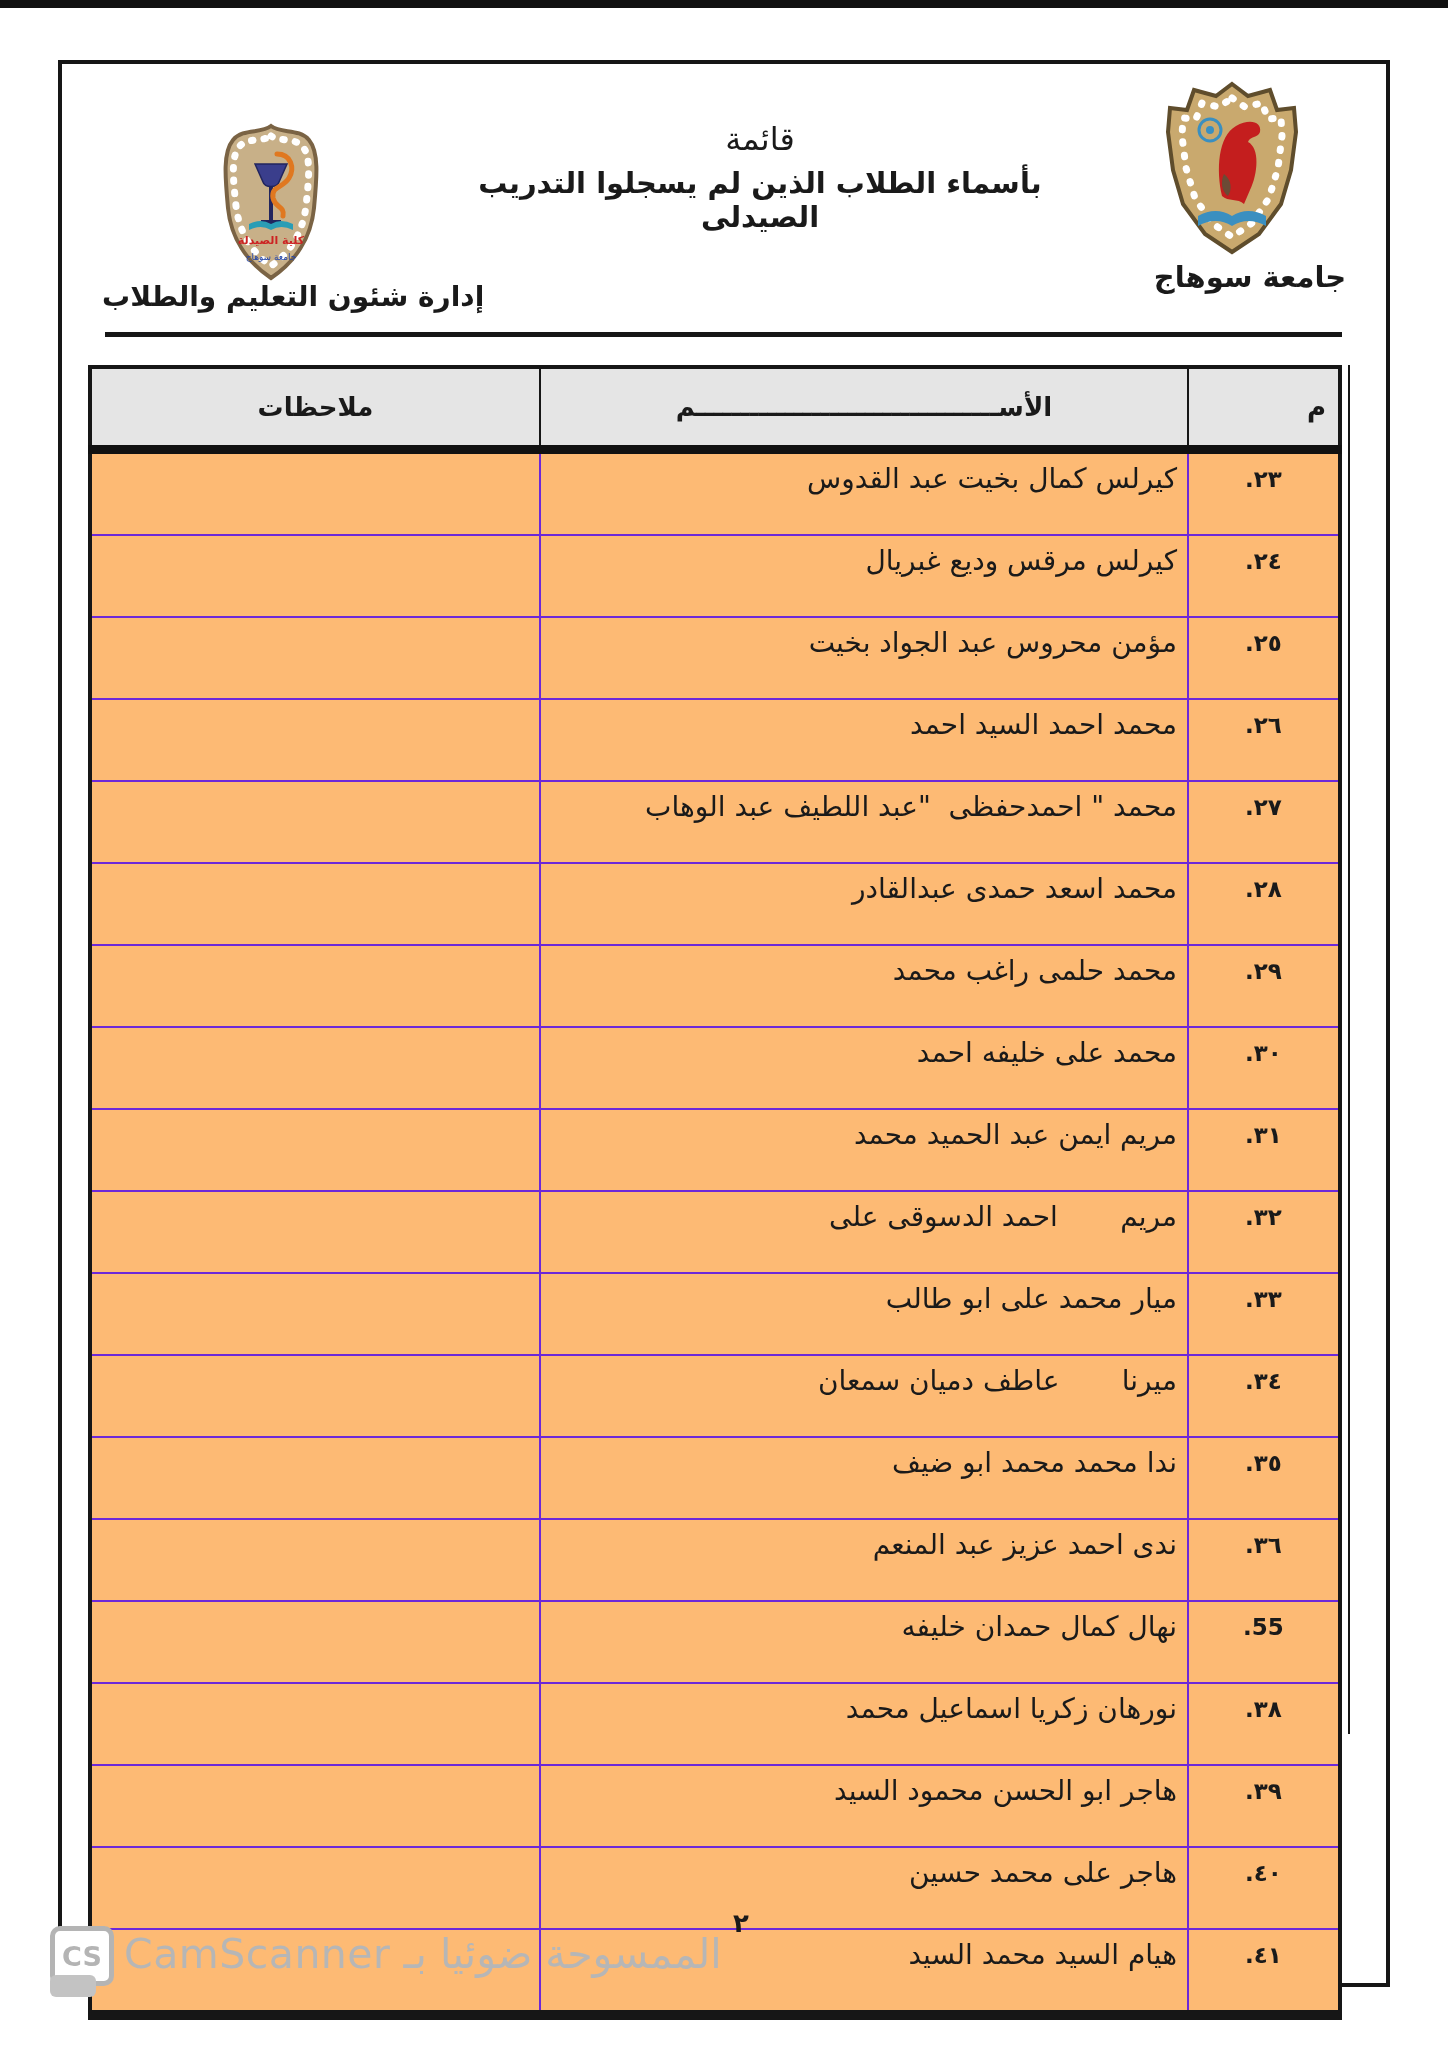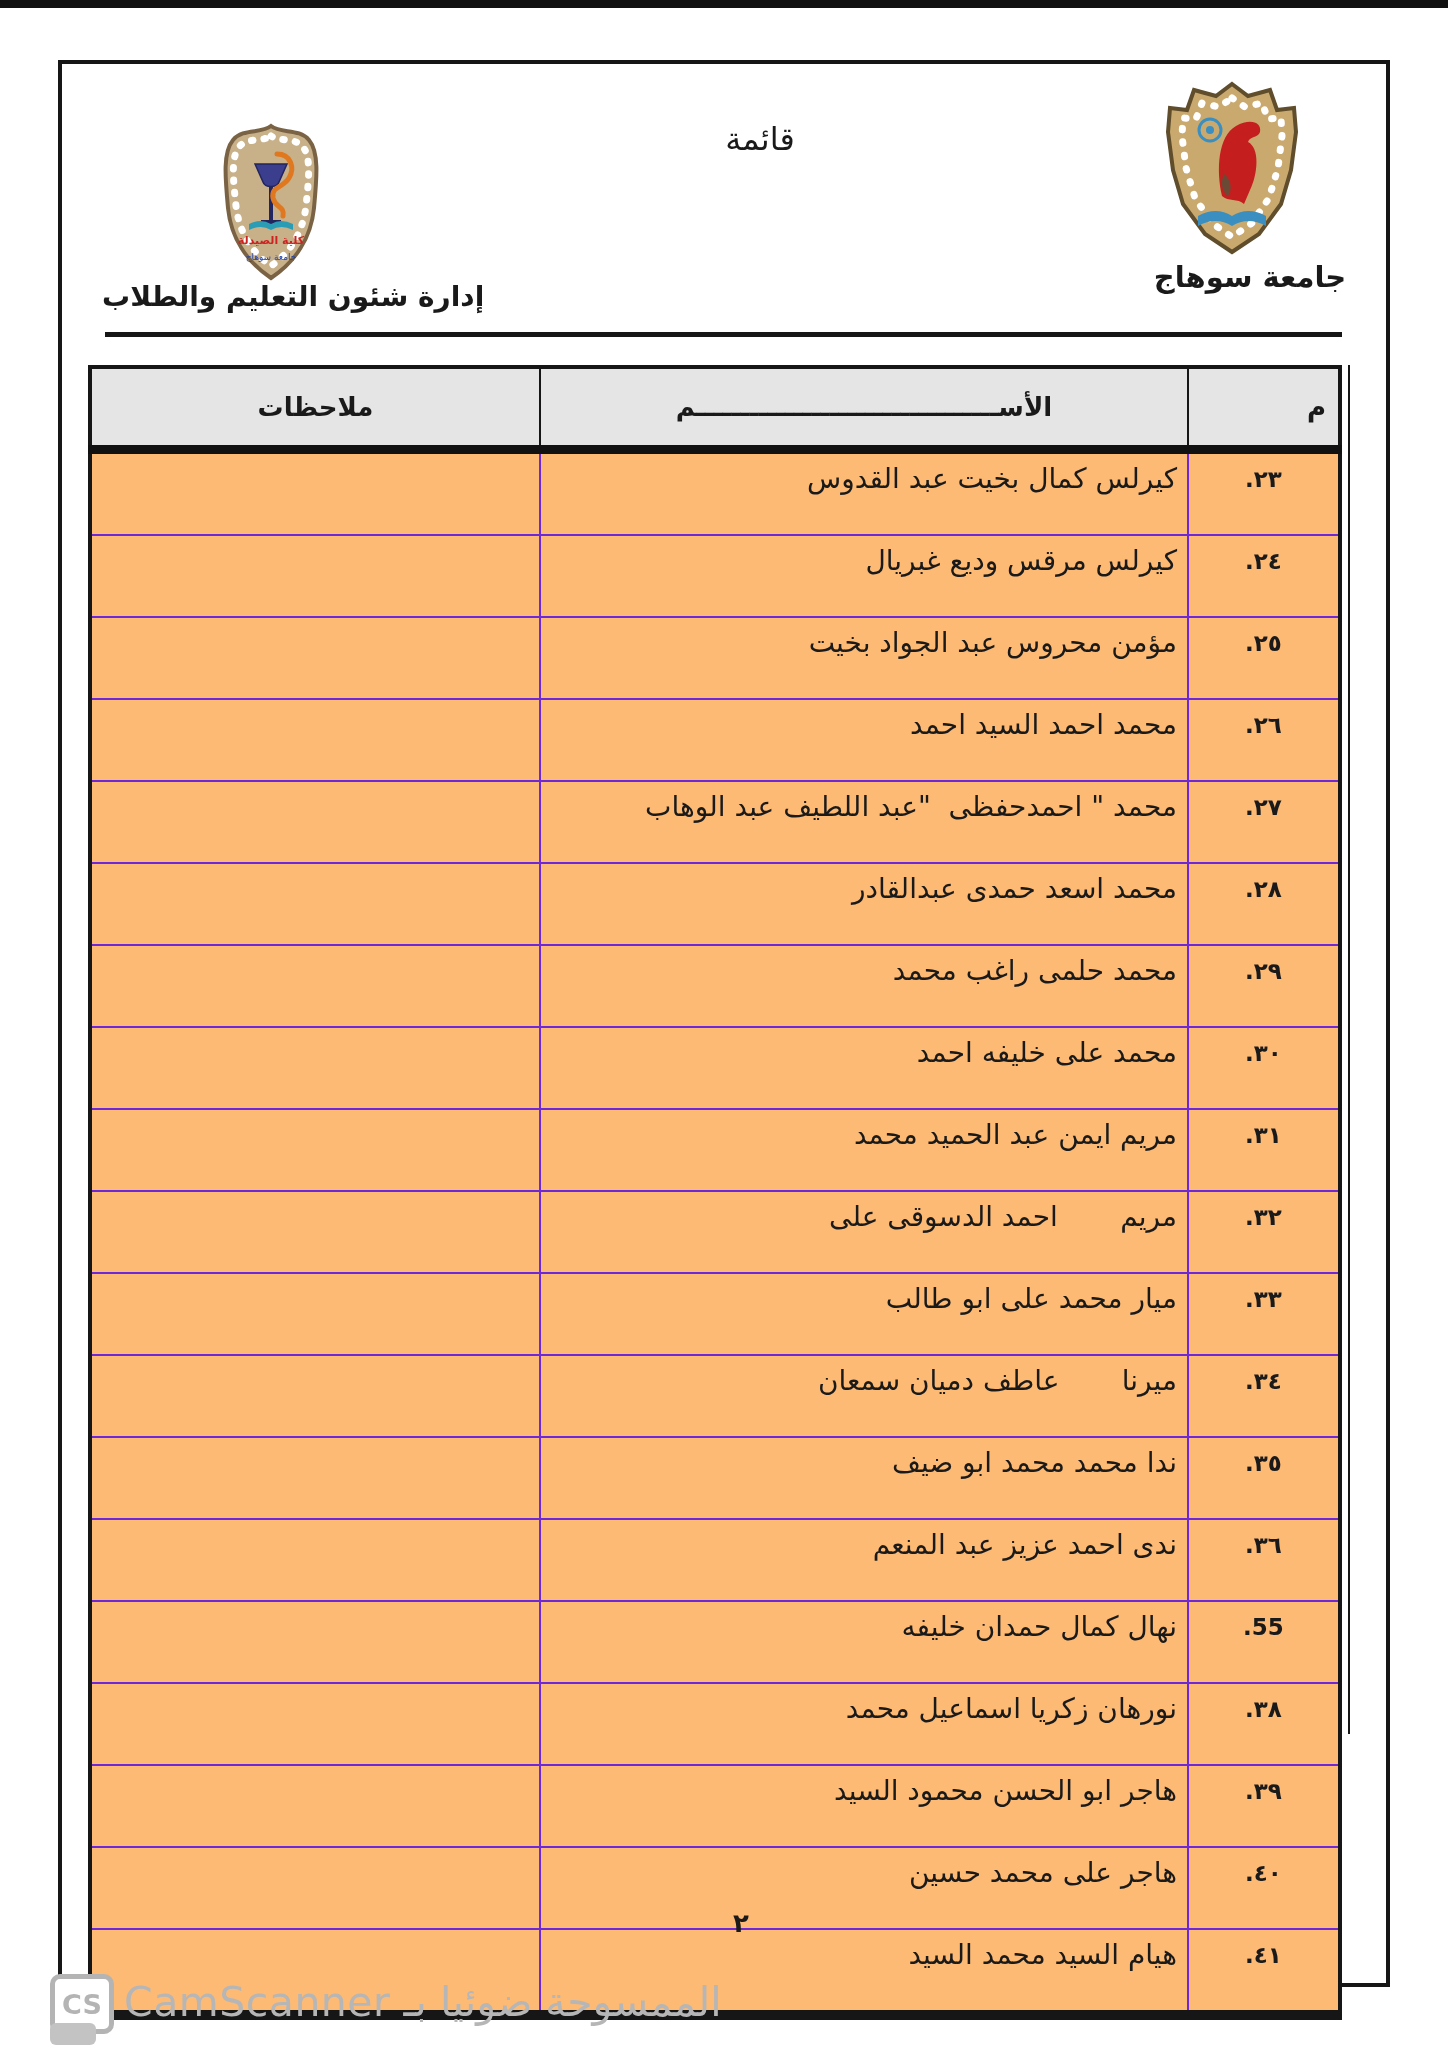--- a/index.html
+++ b/index.html
@@ -40,21 +40,21 @@
   .list-table td{
     height:67px;border:2px solid #6d28d9;vertical-align:top;background:#fdba74;
   }
   td.num{text-align:center;font-weight:bold;font-size:23px;padding-top:12px;}
   td.name{text-align:right;font-size:28px;padding:8px 10px 0 4px;white-space:pre-wrap;}
   td.notes{}
   .table-right-dline{position:absolute;left:1348px;top:365px;width:2px;height:1369px;background:#161616;z-index:2;}
 
   
   .page-number{position:absolute;left:733px;top:1908px;font-size:26px;font-weight:bold;z-index:2;}
-  .watermark{position:absolute;left:50px;top:1974px;display:flex;align-items:flex-start;z-index:3;}
+  .watermark{position:absolute;left:50px;top:1926px;display:flex;align-items:flex-start;z-index:3;}
   .cs-icon{
     width:54px;height:50px;border:5px solid #b4b4b4;border-radius:10px;background:#fff;
     display:flex;align-items:center;justify-content:center;
     font-size:27px;font-weight:bold;color:#b4b4b4;position:relative;flex:0 0 auto;
   }
   .cs-icon .tab{position:absolute;left:-5px;bottom:-16px;width:46px;height:22px;background:#c3c3c3;border-radius:6px;}
   .watermark-text{
     direction:rtl;unicode-bidi:plaintext;color:#b6b6b6;font-size:41px;line-height:56px;
     margin-right:0;margin-left:0;padding:0 6px 0 10px;white-space:nowrap;letter-spacing:0.5px;
   }
@@ -74,20 +74,21 @@
     <rect x="46" y="100" width="20" height="4" fill="#22255e"></rect>
     <path d="M62,34 C76,34 80,48 74,58 C68,68 56,66 58,78 C60,88 70,86 68,96" fill="none" stroke="#e07820" stroke-width="5" stroke-linecap="round"></path>
     <path d="M34,104 Q46,98 56,104 Q66,98 78,104 L78,110 Q66,104 56,110 Q46,104 34,110 Z" fill="#2a9db5"></path>
     <text x="56" y="124" text-anchor="middle" font-size="11" font-weight="bold" fill="#cc2222">كلية الصيدلة</text>
     <text x="56" y="140" text-anchor="middle" font-size="9" fill="#2244aa">جامعة سوهاج</text>
   </svg>
 </div>
 
 <div class="title-block">
   <div class="title-l1">قائمة</div>
+  <div class="title-l2">بأسماء الطلاب الذين لم يسجلوا التدريب الصيدلى</div>
 </div>
 
 <div class="univ-logo">
   <svg width="148" height="186" viewBox="0 0 148 186">
     <path d="M74,6 L90,18 L112,12 L119,32 L136,30 L138,54 L133,92 L123,126 L101,156 L74,174 L47,156 L25,126 L15,92 L10,54 L12,30 L29,32 L36,12 L58,18 Z" fill="#c9a96e" stroke="#5f4d2c" stroke-width="4"></path>
     <path d="M74,20 L87,29 L104,25 L110,41 L123,40 L124,58 L120,90 L111,120 L94,145 L74,159 L54,145 L37,120 L28,90 L24,58 L25,40 L38,41 L44,25 L61,29 Z" fill="none" stroke="#ffffff" stroke-width="7" stroke-dasharray="1.5 12" stroke-linecap="round"></path>
     <circle cx="52" cy="52" r="11" fill="none" stroke="#3a8fc0" stroke-width="3"></circle>
     <circle cx="52" cy="52" r="4" fill="#3a8fc0"></circle>
     <path d="M64,118 C58,92 60,58 78,48 C92,40 104,44 102,54 C100,60 92,58 90,64 C102,70 100,96 92,112 L86,126 C80,120 70,124 64,118 Z" fill="#c41e1e"></path>
     <path d="M66,96 C62,104 64,114 70,118 C74,112 74,102 66,96 Z" fill="#6b4a35"></path>

